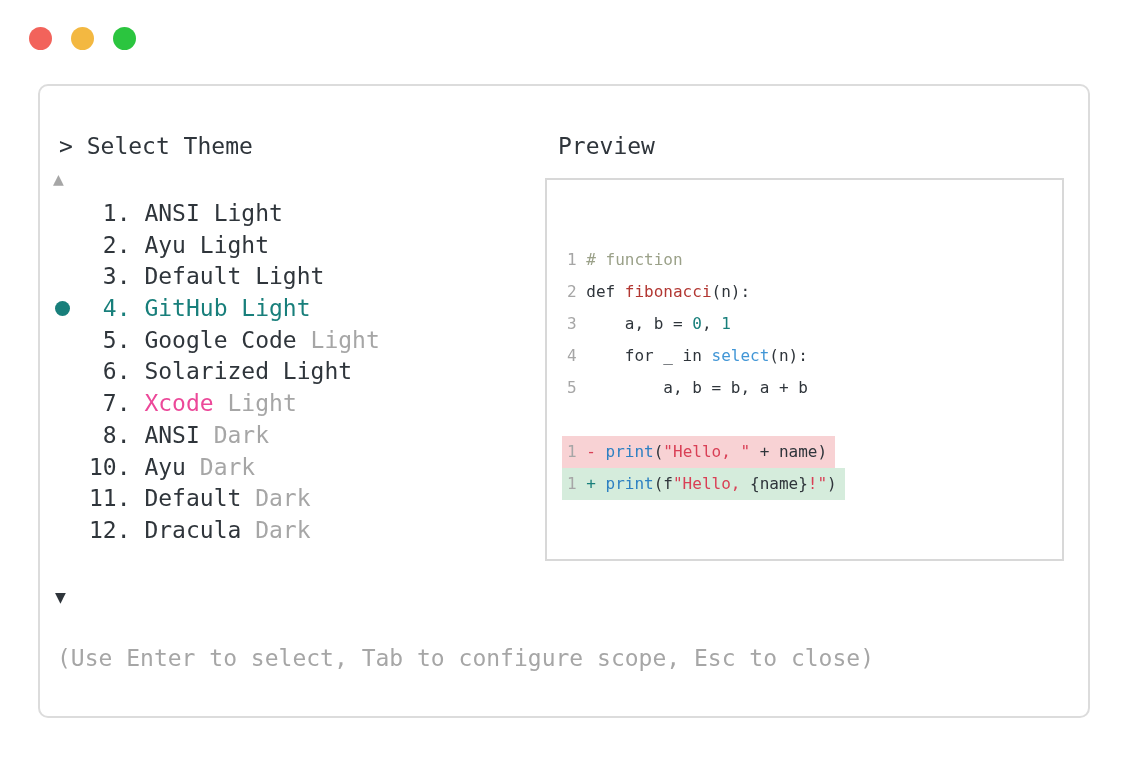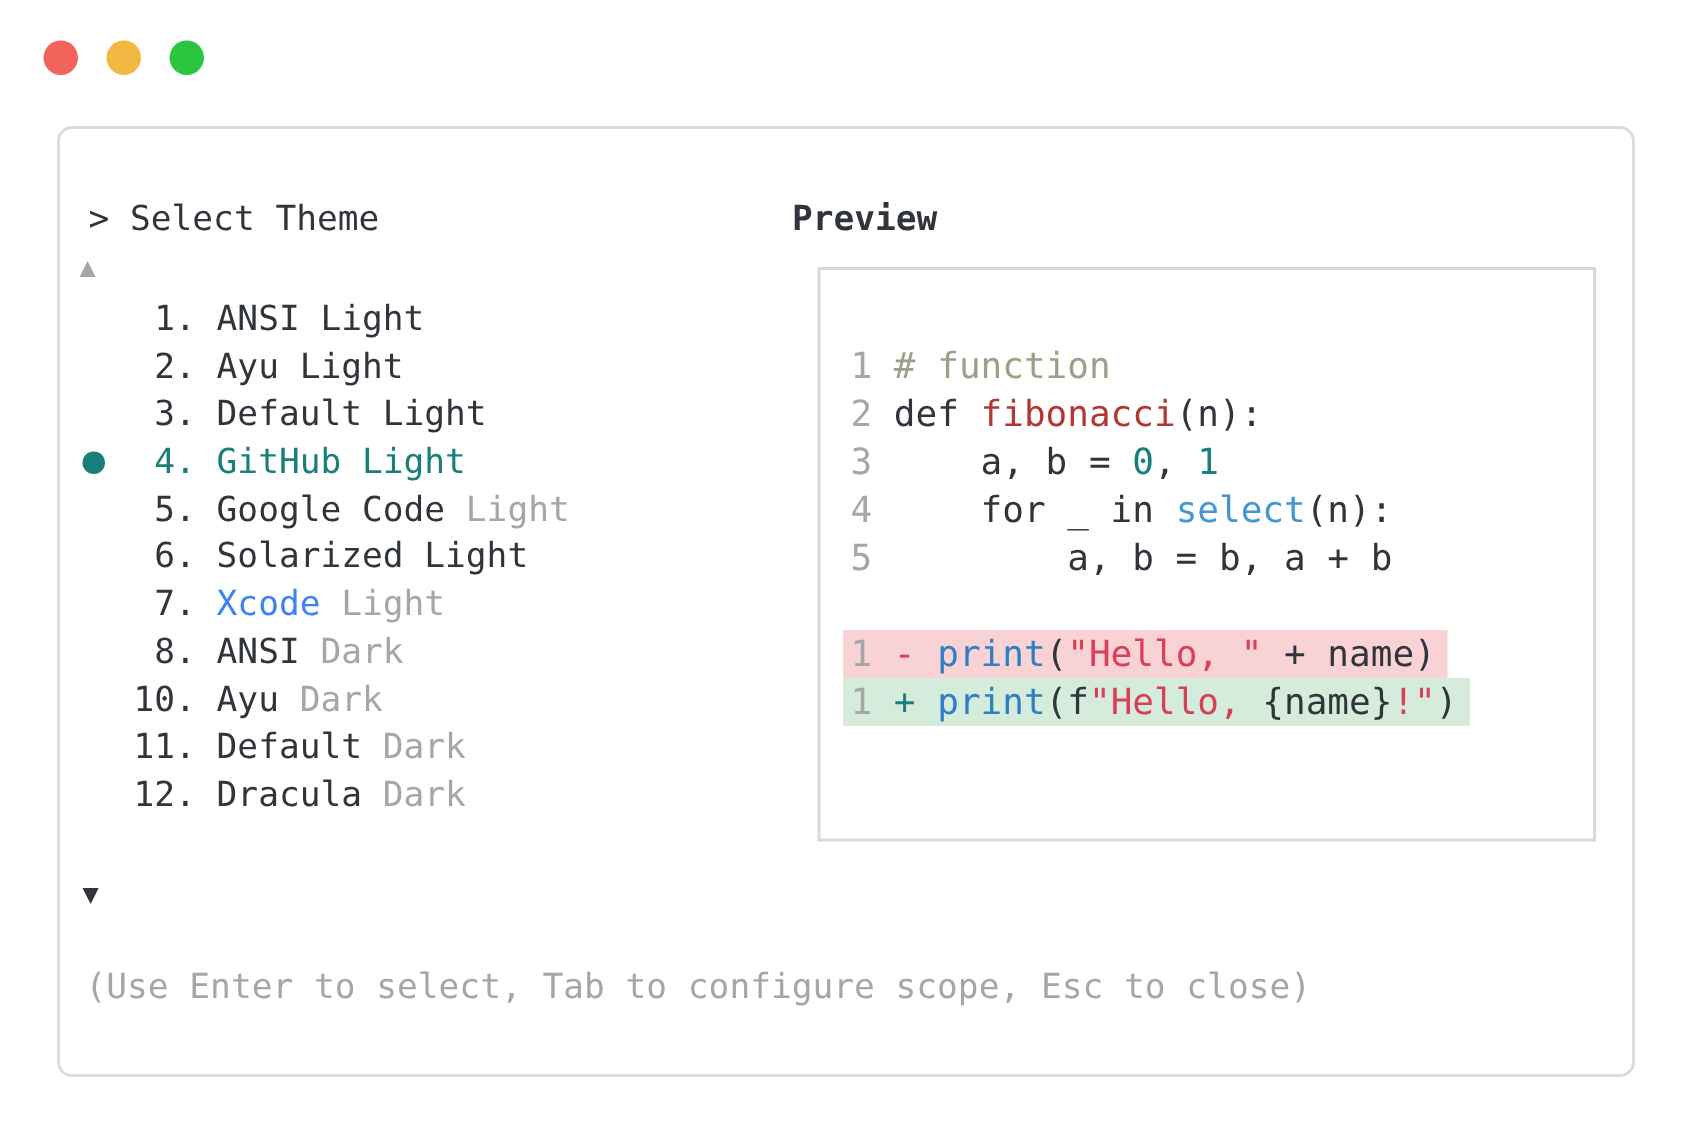--- a/index.html
+++ b/index.html
@@ -6,35 +6,35 @@
   body{width:1129px;height:757px;font-family:"DejaVu Sans Mono","Liberation Mono",monospace;}
   .stage{position:relative;width:1129px;height:757px;background:#fff;overflow:hidden;}
 
   .traffic{position:absolute;left:29px;top:27px;display:flex;gap:19px;}
   .dot{width:23px;height:23px;border-radius:50%;display:inline-block;}
 
   .panel{position:absolute;left:38px;top:84px;width:1048px;height:630px;
          border:2px solid #dcdcdc;border-radius:10px;background:#fff;}
 
   .picker-title{position:absolute;left:19px;top:46px;font-size:23px;line-height:28px;white-space:pre;}
-  .preview-title{position:absolute;left:488px;top:46px;font-size:23px;line-height:28px;white-space:pre;font-weight:bold;}
+  .preview-title{position:absolute;left:518px;top:46px;font-size:23px;line-height:28px;white-space:pre;}
 
   .scroll-up{position:absolute;left:13px;top:84px;font-size:18px;line-height:18px;}
   .scroll-down{position:absolute;left:15px;top:502px;font-size:18px;line-height:18px;}
 
   .theme-list{position:absolute;left:49px;top:112px;font-size:23px;}
   .theme-row{position:relative;line-height:31.7px;height:31.7px;white-space:pre;}
   .bullet{position:absolute;left:-34px;top:8px;width:15px;height:15px;border-radius:50%;display:none;}
   .theme-row.selected .bullet{display:block;}
 
   .help{position:absolute;left:17px;top:558px;font-size:23px;line-height:28px;white-space:pre;}
 
   .preview-box{position:absolute;left:505px;top:92px;width:515px;height:379px;
                border:2px solid #d8d8d8;background:#fff;}
-  .code{position:absolute;left:20px;top:48px;font-size:24px;}
+  .code{position:absolute;left:20px;top:64px;font-size:16px;}
   .code-row{line-height:32px;height:32px;white-space:pre;}
   .line-bg{display:inline-block;line-height:32px;padding:0 8px 0 5px;margin-left:-5px;}
 </style>
 </head>
 <body>
 
 <div class="stage">
 
   <div class="traffic">
     <span class="dot" style="background: rgb(242, 99, 91);"></span>
@@ -50,21 +50,21 @@
 
     <div class="scroll-up" style="color: rgb(166, 166, 166);">▲</div>
 
     <div class="theme-list" id="theme-list">
         <div class="theme-row"><span style="color: rgb(47, 53, 59);"> 1. </span><span style="color: rgb(47, 53, 59);">ANSI</span><span style="color: rgb(47, 53, 59);"> Light</span></div>
         <div class="theme-row"><span style="color: rgb(47, 53, 59);"> 2. </span><span style="color: rgb(47, 53, 59);">Ayu</span><span style="color: rgb(47, 53, 59);"> Light</span></div>
         <div class="theme-row"><span style="color: rgb(47, 53, 59);"> 3. </span><span style="color: rgb(47, 53, 59);">Default</span><span style="color: rgb(47, 53, 59);"> Light</span></div>
         <div class="theme-row selected"><span class="bullet" style="background: rgb(24, 127, 123);"></span><span style="color: rgb(24, 127, 123);"> 4. </span><span style="color: rgb(24, 127, 123);">GitHub</span><span style="color: rgb(24, 127, 123);"> Light</span></div>
         <div class="theme-row"><span style="color: rgb(47, 53, 59);"> 5. </span><span style="color: rgb(47, 53, 59);">Google Code</span><span style="color: rgb(166, 166, 166);"> Light</span></div>
         <div class="theme-row"><span style="color: rgb(47, 53, 59);"> 6. </span><span style="color: rgb(47, 53, 59);">Solarized</span><span style="color: rgb(47, 53, 59);"> Light</span></div>
-        <div class="theme-row"><span style="color: rgb(47, 53, 59);"> 7. </span><span style="color: #3b82f6;">Xcode</span><span style="color: rgb(166, 166, 166);"> Light</span></div>
+        <div class="theme-row"><span style="color: rgb(47, 53, 59);"> 7. </span><span style="color: #ec4899;">Xcode</span><span style="color: rgb(166, 166, 166);"> Light</span></div>
         <div class="theme-row"><span style="color: rgb(47, 53, 59);"> 8. </span><span style="color: rgb(47, 53, 59);">ANSI</span><span style="color: rgb(166, 166, 166);"> Dark</span></div>
         <div class="theme-row"><span style="color: rgb(47, 53, 59);">10. </span><span style="color: rgb(47, 53, 59);">Ayu</span><span style="color: rgb(166, 166, 166);"> Dark</span></div>
         <div class="theme-row"><span style="color: rgb(47, 53, 59);">11. </span><span style="color: rgb(47, 53, 59);">Default</span><span style="color: rgb(166, 166, 166);"> Dark</span></div>
         <div class="theme-row"><span style="color: rgb(47, 53, 59);">12. </span><span style="color: rgb(47, 53, 59);">Dracula</span><span style="color: rgb(166, 166, 166);"> Dark</span></div>
       </div>
 
     <div class="scroll-down" style="color: rgb(47, 53, 59);">▼</div>
 
     <div class="help" style="color: rgb(166, 166, 166);">(Use Enter to select, Tab to configure scope, Esc to close)</div>
 

